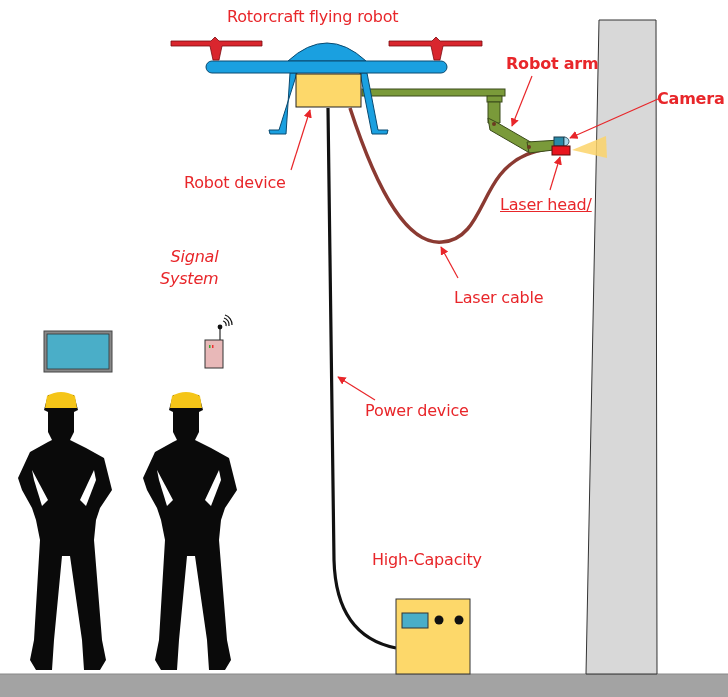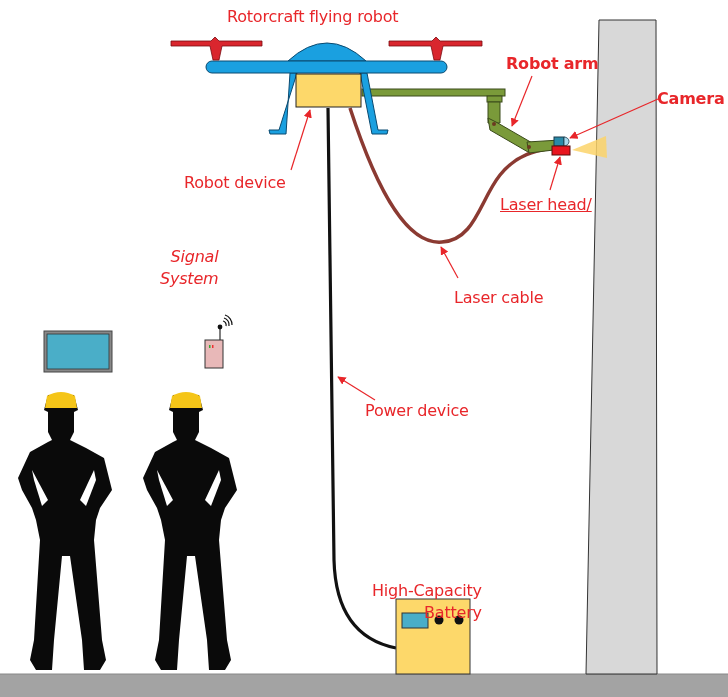--- a/index.html
+++ b/index.html
@@ -131,16 +131,15 @@
 </div>
 <div class="lbl" style="left:22px; top:268px;">
 </div>
 <div class="lbl" style="left:160px; top:246px;font-style:italic;">
   <span>Signal</span>
   <span>System</span>
 </div>
 <div class="lbl" style="left:365px; top:400px;">
   <span>Power device</span>
 </div>
-<div class="lbl" style="left:372px; top:549px;margin-top:31px;">
+<div class="lbl" style="left:372px; top:549px;">
   <span>High-Capacity</span>
-  <span>Battery</span>
 </div>
 
 </body></html>

